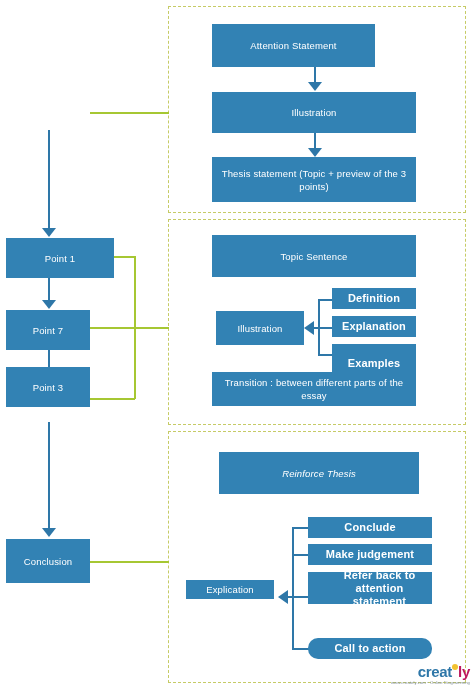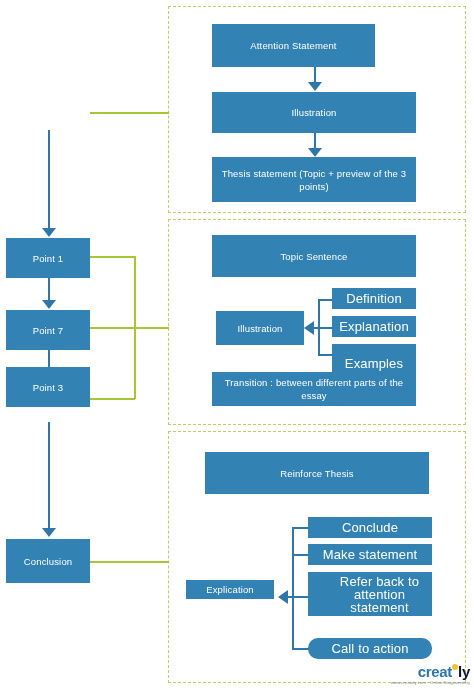--- a/index.html
+++ b/index.html
@@ -24,21 +24,21 @@
     background:#3282b4;
     color:#ffffff;
     display:flex;align-items:center;justify-content:center;
     text-align:center;
     font-size:9.5px;
     line-height:13px;
     box-sizing:border-box;
     padding:2px 5px;
     letter-spacing:.15px;
   }
-  .box.small{font-size:13px;}
+  .box.small{font-size:11px;font-weight:bold;}
 
   
   .vline{position:absolute;background:#2e77a8;width:1.6px;}
   .hline{position:absolute;background:#2e77a8;height:1.6px;}
   .gline-v{position:absolute;background:#a6c732;width:1.6px;}
   .gline-h{position:absolute;background:#a6c732;height:1.6px;}
 
   .arrow-down{
     position:absolute;width:0;height:0;
     border-left:7px solid transparent;
@@ -52,21 +52,21 @@
     border-right:10px solid #2e77a8;
   }
 
   
   #logo{position:absolute;right:4px;bottom:4px;text-align:right;}
   .logo-word{
     font-size:15px;font-weight:bold;color:#2e77a8;
     letter-spacing:-0.3px;line-height:15px;
     display:block;
   }
-  .logo-word .ly{color:#0f172a;margin-top:20px;}
+  .logo-word .ly{color:#be185d;margin-top:20px;}
   .logo-bulb{
     display:inline-block;width:6px;height:6px;border-radius:50%;
     background:#f2c230;margin:0 0 1px 0;vertical-align:top;
   }
   .logo-sub{
     display:block;font-size:4.2px;color:#7c8a92;
     letter-spacing:.1px;margin-top:1px;
   }
 </style>
 </head>
@@ -93,21 +93,21 @@
   <div class="gline-h" style="left:90px;top:112px;width:79px;"></div>
 
   <div class="gline-h" style="left:90px;top:256px;width:45px;"></div>
   <div class="gline-h" style="left:90px;top:398px;width:45px;"></div>
   <div class="gline-v" style="left:134px;top:256px;height:143px;"></div>
   <div class="gline-h" style="left:90px;top:327px;width:79px;"></div>
 
   <div class="gline-h" style="left:90px;top:561px;width:79px;"></div>
 
 
-  <div class="box" style="left:6px;top:238px;width:84px;height:40px;">Point 1</div>
+  <div class="box" style="left:6px;top:238px;width:108px;height:40px;">Point 1</div>
 
   <div class="box" style="left:6px;top:310px;width:84px;height:40px;">Point 7</div>
 
   <div class="box" style="left:6px;top:367px;width:84px;height:40px;">Point 3</div>
 
   <div class="box" style="left:6px;top:539px;width:84px;height:44px;">Conclusion</div>
 
   <div class="box" style="left:212px;top:24px;width:163px;height:43px;">Attention Statement</div>
 
   <div class="vline" style="left:314px;top:67px;height:18px;"></div>
@@ -130,35 +130,35 @@
   <div class="hline" style="left:318px;top:299px;width:16px;"></div>
   <div class="hline" style="left:314px;top:327px;width:20px;"></div>
   <div class="hline" style="left:318px;top:354px;width:16px;"></div>
 
   <div class="box small" style="left:332px;top:288px;width:84px;height:21px;">Definition</div>
   <div class="box small" style="left:332px;top:316px;width:84px;height:21px;">Explanation</div>
   <div class="box small" style="left:332px;top:344px;width:84px;height:38px;">Examples</div>
 
   <div class="box" style="left:212px;top:372px;width:204px;height:34px;">Transition : between different parts of the essay</div>
 
-  <div class="box" style="left:205px;top:452px;width:224px;height:42px;">Reinforce Thesis</div>
+  <div class="box" style="left:219px;top:452px;width:200px;height:42px;font-style:italic;">Reinforce Thesis</div>
 
   <div class="box" style="left:186px;top:580px;width:88px;height:19px;">Explication</div>
 
   <div class="arrow-left" style="left:278px;top:590px;"></div>
 
   <div class="vline" style="left:292px;top:527px;height:122px;"></div>
   <div class="hline" style="left:292px;top:527px;width:18px;"></div>
   <div class="hline" style="left:292px;top:554px;width:18px;"></div>
   <div class="hline" style="left:288px;top:596px;width:22px;"></div>
   <div class="hline" style="left:292px;top:648px;width:18px;"></div>
 
   <div class="box small" style="left:308px;top:517px;width:124px;height:21px;">Conclude</div>
-  <div class="box small" style="left:308px;top:544px;width:124px;height:21px;">Make statement</div>
-  <div class="box small" style="left:308px;top:572px;width:124px;height:44px;padding-left:24px;">Refer back to attention statement</div>
+  <div class="box small" style="left:308px;top:544px;width:124px;height:21px;">Make judgement</div>
+  <div class="box small" style="left:308px;top:572px;width:124px;height:32px;padding-left:24px;">Refer back to attention statement</div>
   <div class="box small" style="left:308px;top:638px;width:124px;height:21px;border-radius:10px;">Call to action</div>
 
   <div id="logo">
     <span class="logo-word"><span>creat</span><span class="logo-bulb"></span><span class="ly">ly</span></span>
     <span class="logo-sub">www.creately.com • Online Diagramming</span>
   </div>
 
 </div>
 
 </body></html>

